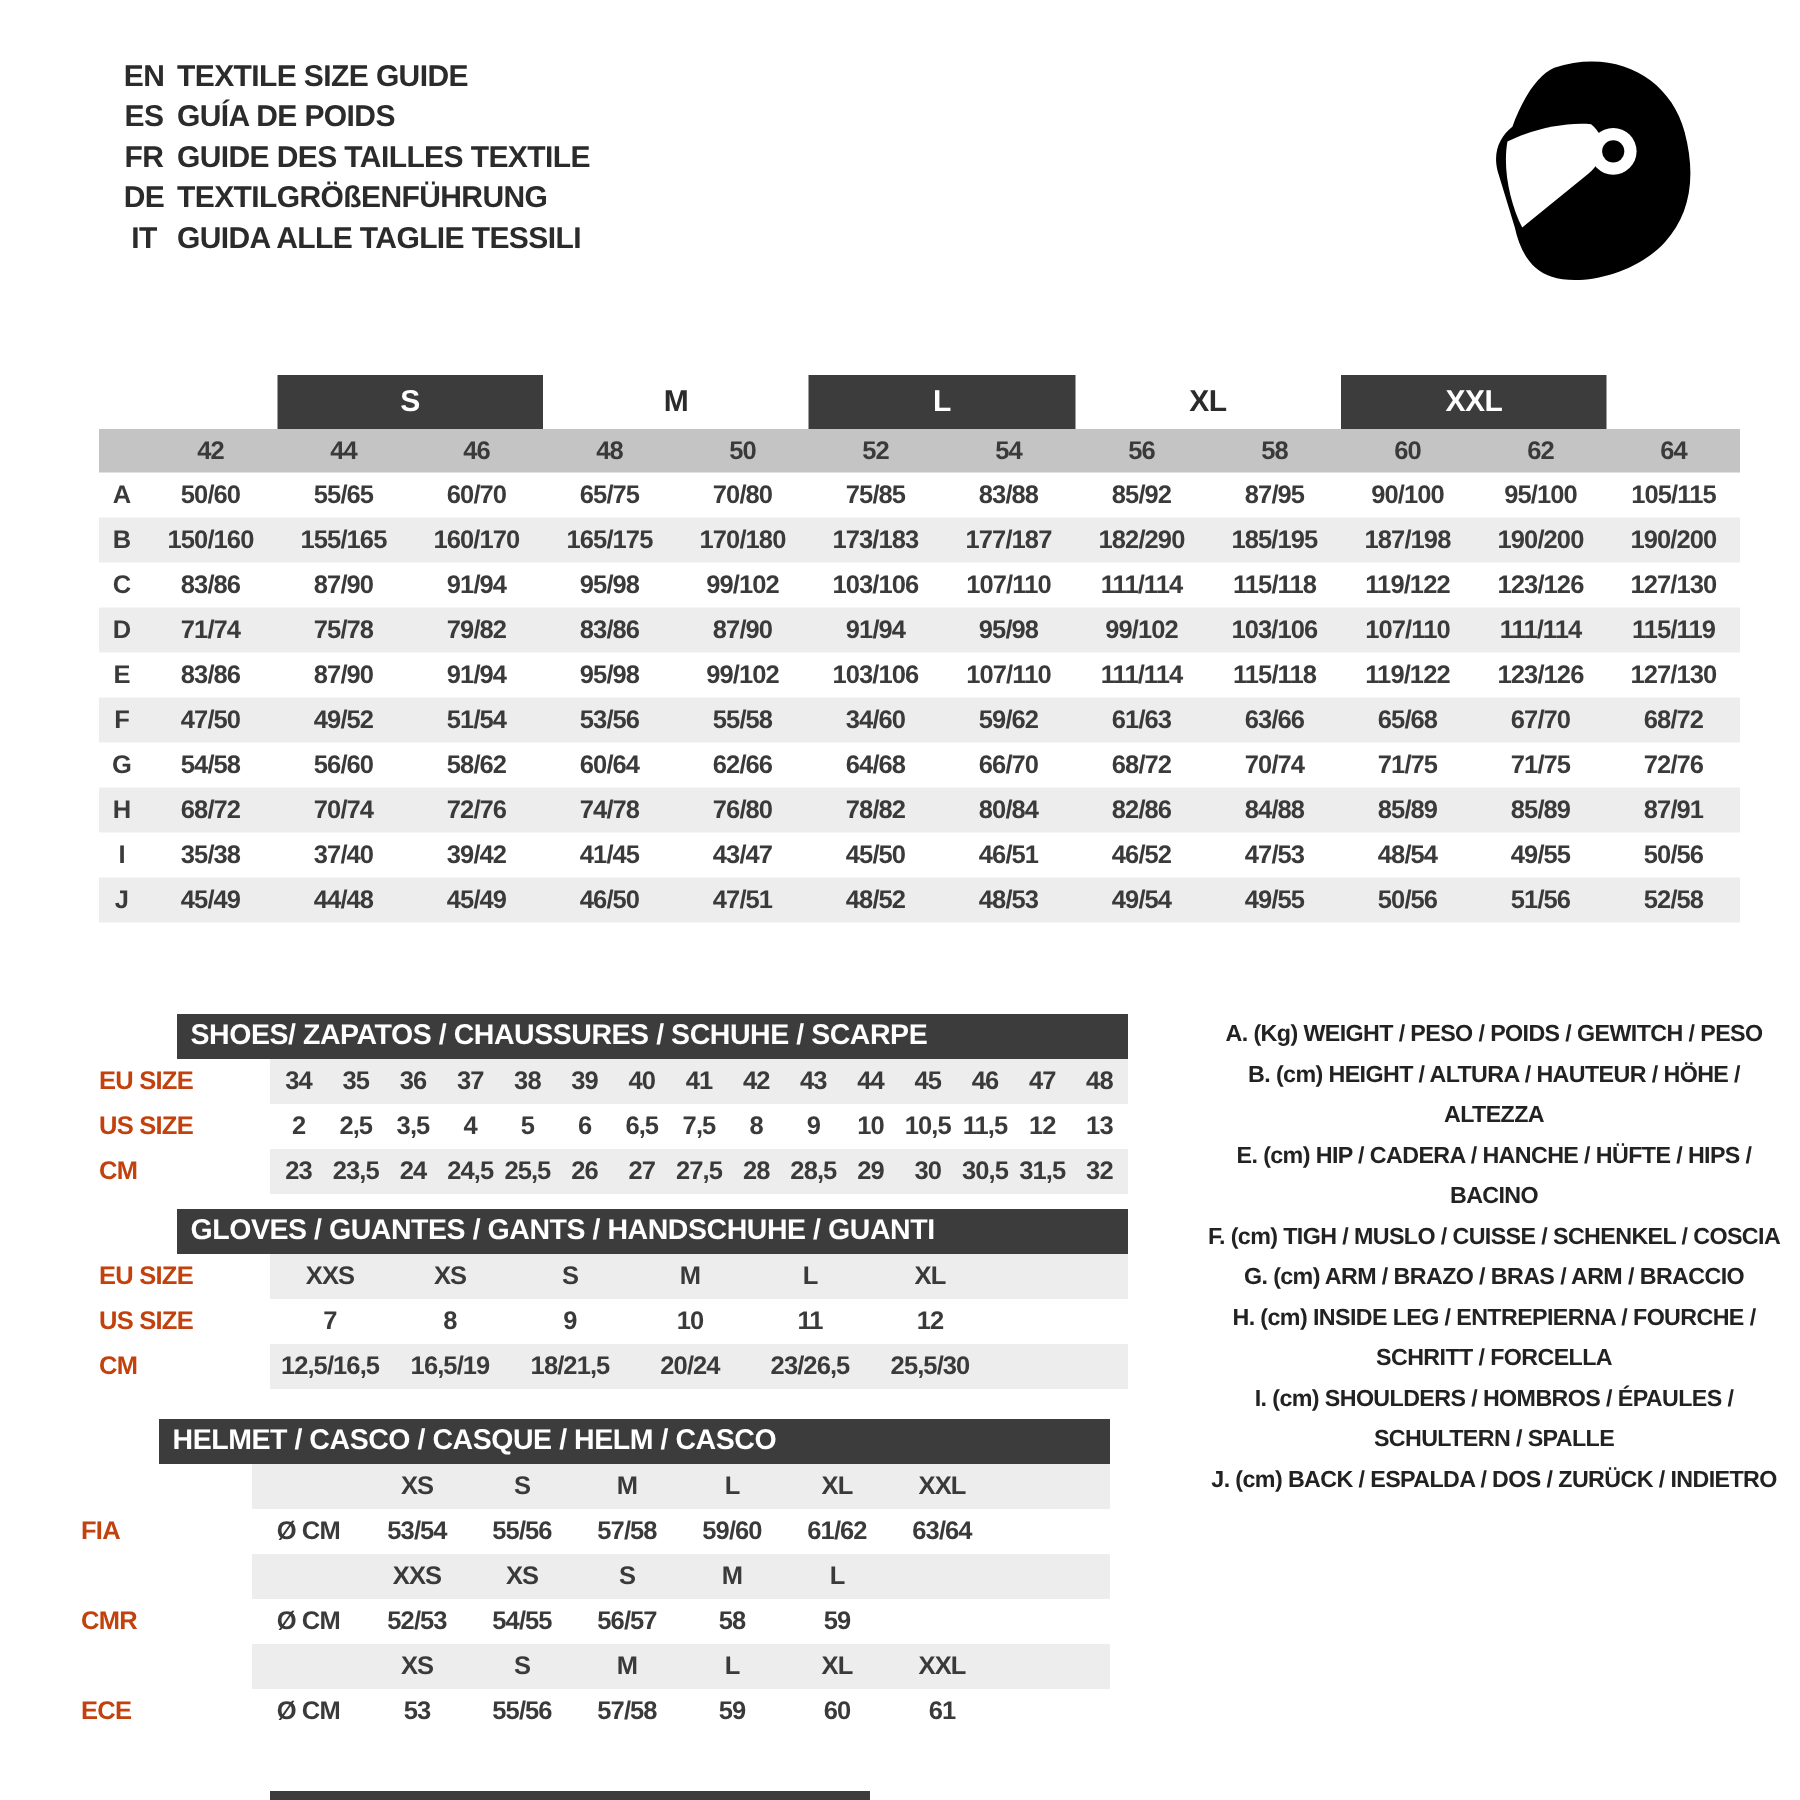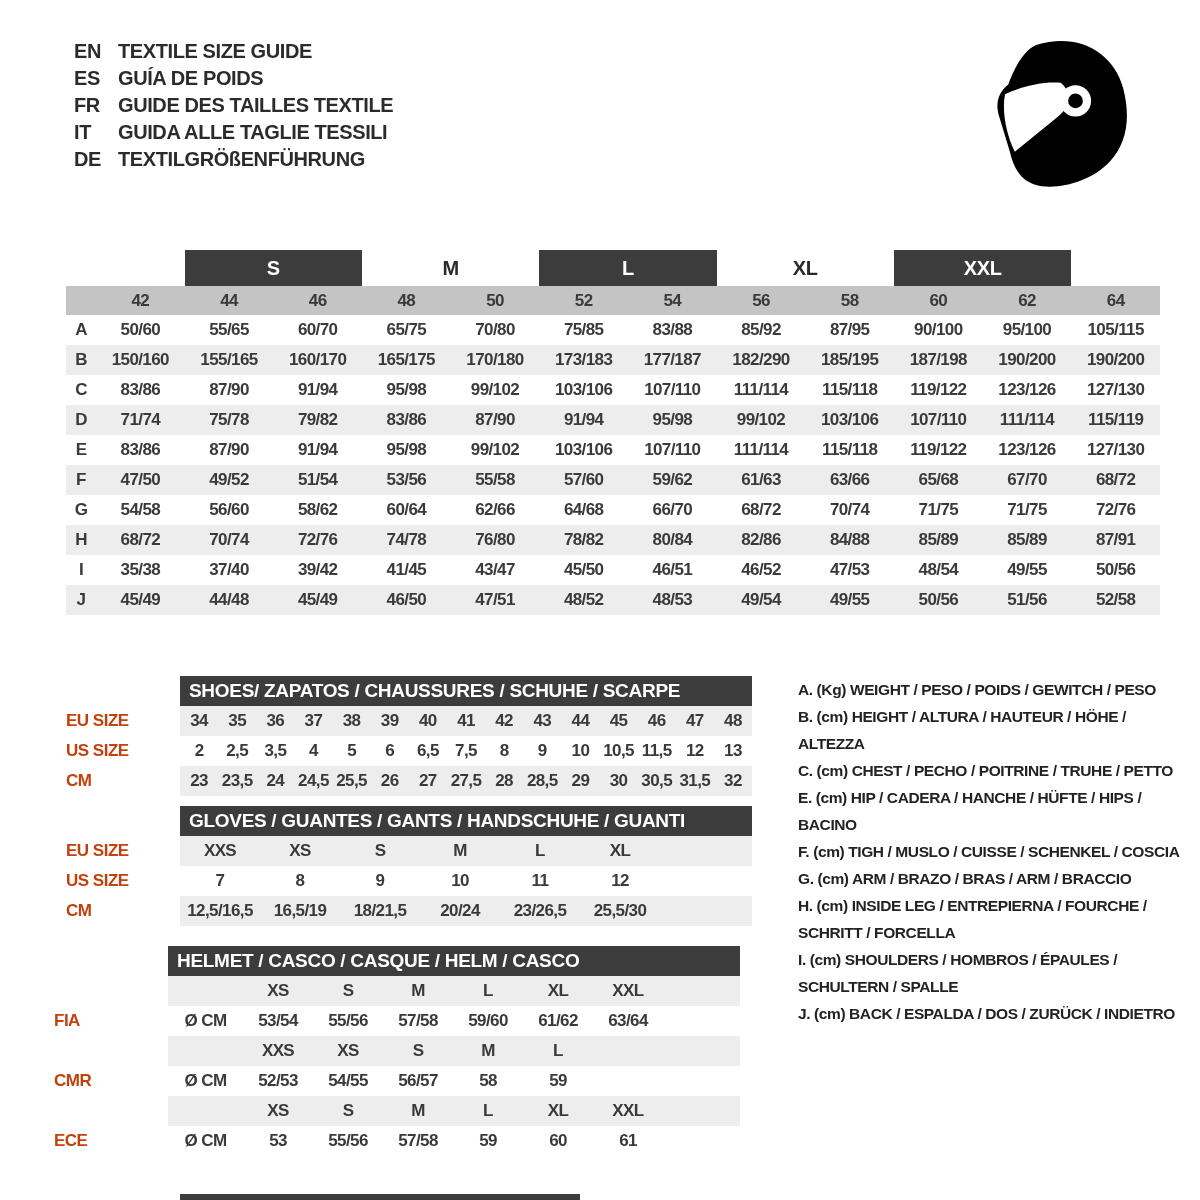--- a/index.html
+++ b/index.html
@@ -1,18 +1,18 @@
 <!DOCTYPE html>
 <html style="--dark: #3c3c3c; --numhdr: #c4c4c4; --stripe: #ededed;"><head>
 <meta charset="utf-8">
 <style>
   html,body{margin:0;padding:0;}
   body{width:1200px;height:1200px;position:relative;background:#fff;overflow:hidden;
        font-family:"Liberation Sans","DejaVu Sans",sans-serif;font-weight:bold;color:#3a3a3a;}
-  .abs{position:absolute;}
+  .abs{position:absolute;text-align:center;}
 
   
   #languages{left:74px;top:38px;}
   .lang-row{display:flex;font-size:20px;line-height:27px;letter-spacing:-0.4px;color:#2b2b2b;}
   .lang-code{width:44px;}
 
   
   #helmet-logo{left:982px;top:30px;width:164px;height:168px;}
 
   
@@ -22,21 +22,21 @@
   .group-box{display:flex;align-items:center;justify-content:center;font-size:20px;letter-spacing:-0.3px;color:#2b2b2b;}
   .group-dark{background:var(--dark);color:#fff;}
   #numeric-row{height:29px;background:var(--numhdr);}
   .cell{display:flex;align-items:center;justify-content:center;font-size:17px;letter-spacing:-0.6px;white-space:nowrap;}
   .data-row{height:30px;}
   #size-rows .data-row:nth-child(even){background:var(--stripe);}
   .row-letter{justify-content:center;}
 
   
   .sec{width:686px;}
-  .sec-title{margin-left:114px;height:30px;background:var(--dark);color:#fff;
+  .sec-title{margin-left:52px;height:30px;background:var(--dark);color:#fff;
              display:flex;align-items:center;padding-left:9px;font-size:19px;letter-spacing:-0.3px;}
   .sec-row{display:flex;height:30px;}
   .sec-label{width:114px;display:flex;align-items:center;font-size:17px;letter-spacing:-0.5px;color:#c2410c;}
   .sec-data{flex:1;display:grid;}
   .gray{background:var(--stripe);}
   #shoes{left:66px;top:676px;}
   #shoes .sec-data{grid-template-columns:repeat(15,1fr);}
   #gloves{left:66px;top:806px;}
   #gloves .sec-data{grid-template-columns:repeat(6,80px);}
   #helmet-section{left:54px;top:946px;}
@@ -59,26 +59,26 @@
     </div>
     <div class="lang-row">
       <span class="lang-code">ES</span>
       <span class="lang-text">GUÍA DE POIDS</span>
     </div>
     <div class="lang-row">
       <span class="lang-code">FR</span>
       <span class="lang-text">GUIDE DES TAILLES TEXTILE</span>
     </div>
     <div class="lang-row">
+      <span class="lang-code">DE</span>
+      <span class="lang-text">TEXTILGRÖßENFÜHRUNG</span>
+    </div>
+    <div class="lang-row">
       <span class="lang-code">IT</span>
       <span class="lang-text">GUIDA ALLE TAGLIE TESSILI</span>
-    </div>
-    <div class="lang-row">
-      <span class="lang-code">DE</span>
-      <span class="lang-text">TEXTILGRÖßENFÜHRUNG</span>
     </div>
   </div>
 
 <div id="helmet-logo" class="abs">
   <svg viewBox="0 0 100 100" width="164" height="168">
     <path d="M33 8 C58 0 80 12 86 34 C91 53 88 68 78 79 C66 92 44 97 32 93 C23 90 19 82 17 73 L10 50 C8 42 11 36 16 32 C20 21 26 11 33 8 Z" fill="#000"></path>
     <path d="M14 38 C24 33 38 30 48 31 C55 37 54 45 47 51 L20 73 C15 63 12 49 14 38 Z" fill="#fff"></path>
     <circle cx="57" cy="42" r="9.5" fill="#fff"></circle>
     <circle cx="57" cy="42" r="4.5" fill="#000"></circle>
   </svg>
@@ -183,21 +183,21 @@
         <div class="cell">123/126</div>
         <div class="cell">127/130</div>
       </div>
       <div class="grid13 data-row">
         <div class="cell row-letter">F</div>
         <div class="cell">47/50</div>
         <div class="cell">49/52</div>
         <div class="cell">51/54</div>
         <div class="cell">53/56</div>
         <div class="cell">55/58</div>
-        <div class="cell">57/60</div>
+        <div class="cell">34/60</div>
         <div class="cell">59/62</div>
         <div class="cell">61/63</div>
         <div class="cell">63/66</div>
         <div class="cell">65/68</div>
         <div class="cell">67/70</div>
         <div class="cell">68/72</div>
       </div>
       <div class="grid13 data-row">
         <div class="cell row-letter">G</div>
         <div class="cell">54/58</div>
@@ -440,21 +440,20 @@
           <div class="cell">60</div>
           <div class="cell">61</div>
         </div>
       </div>
     </div>
 </div>
 
 <div id="legend" class="abs">
     <div class="legend-item">A. (Kg) WEIGHT / PESO / POIDS / GEWITCH / PESO</div>
     <div class="legend-item">B. (cm) HEIGHT / ALTURA / HAUTEUR / HÖHE / ALTEZZA</div>
-    <div class="legend-item">C. (cm) CHEST / PECHO / POITRINE / TRUHE / PETTO</div>
     <div class="legend-item">E. (cm) HIP / CADERA / HANCHE / HÜFTE / HIPS / BACINO</div>
     <div class="legend-item">F. (cm) TIGH / MUSLO / CUISSE / SCHENKEL / COSCIA</div>
     <div class="legend-item">G. (cm) ARM / BRAZO / BRAS / ARM / BRACCIO</div>
     <div class="legend-item">H. (cm) INSIDE LEG / ENTREPIERNA / FOURCHE / SCHRITT / FORCELLA</div>
     <div class="legend-item">I. (cm) SHOULDERS / HOMBROS / ÉPAULES / SCHULTERN / SPALLE</div>
     <div class="legend-item">J. (cm) BACK / ESPALDA / DOS / ZURÜCK / INDIETRO</div>
   </div>
 
 <div id="bottom-bar" class="abs"></div>
 

